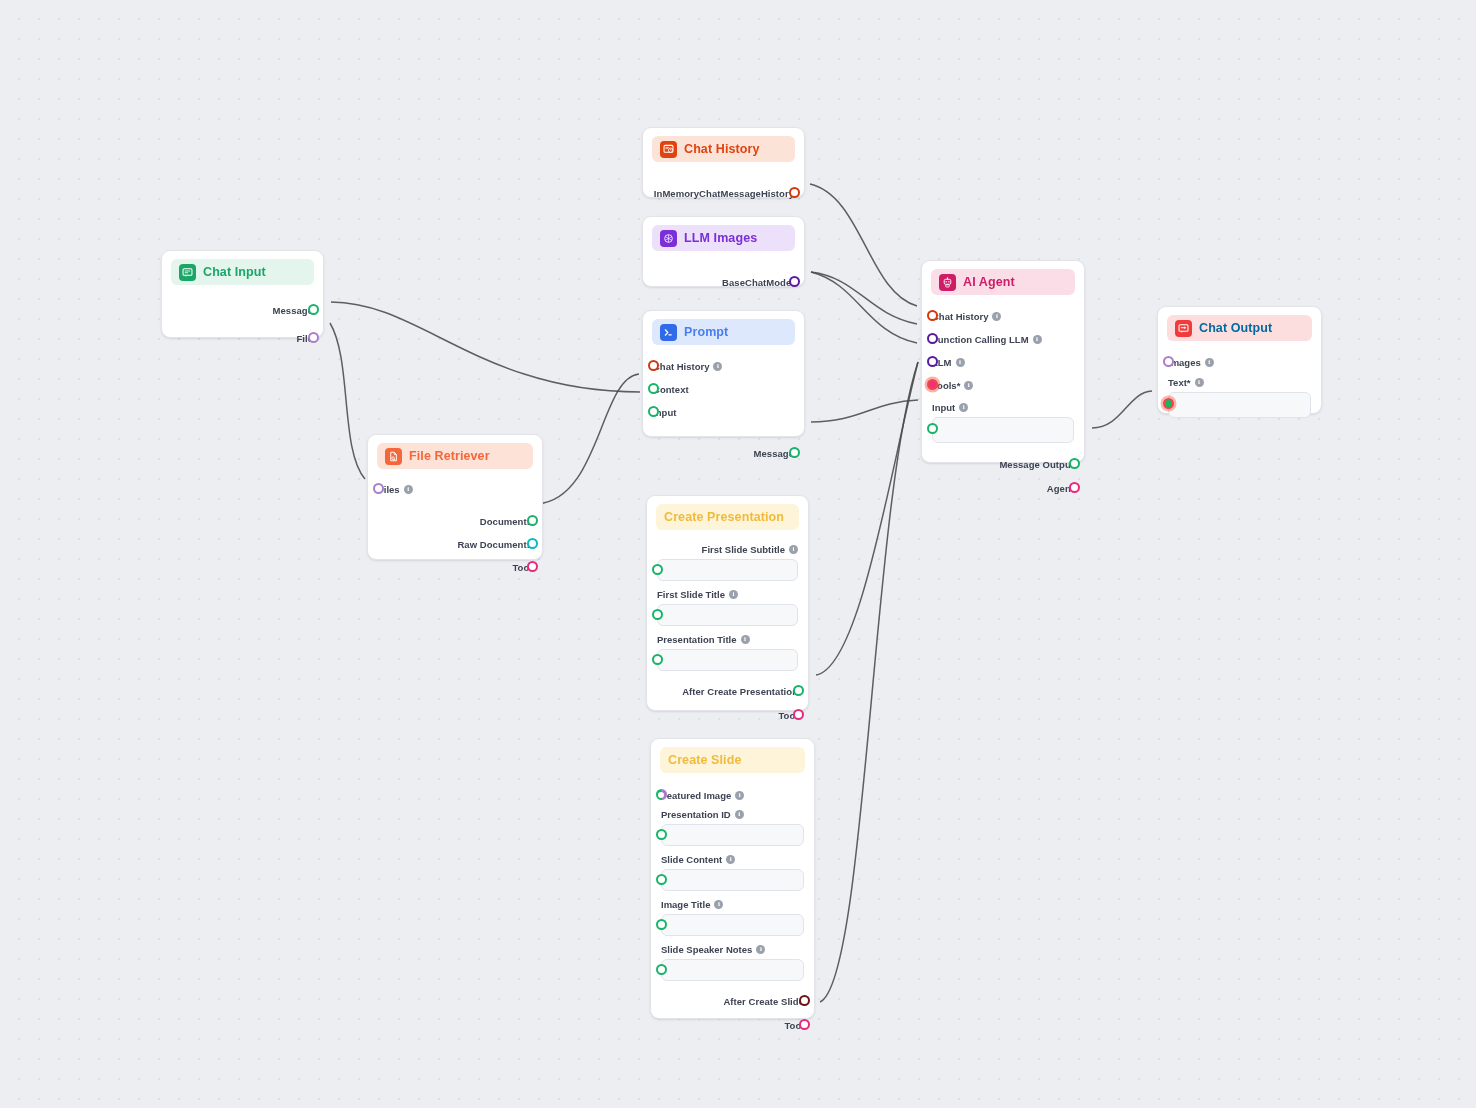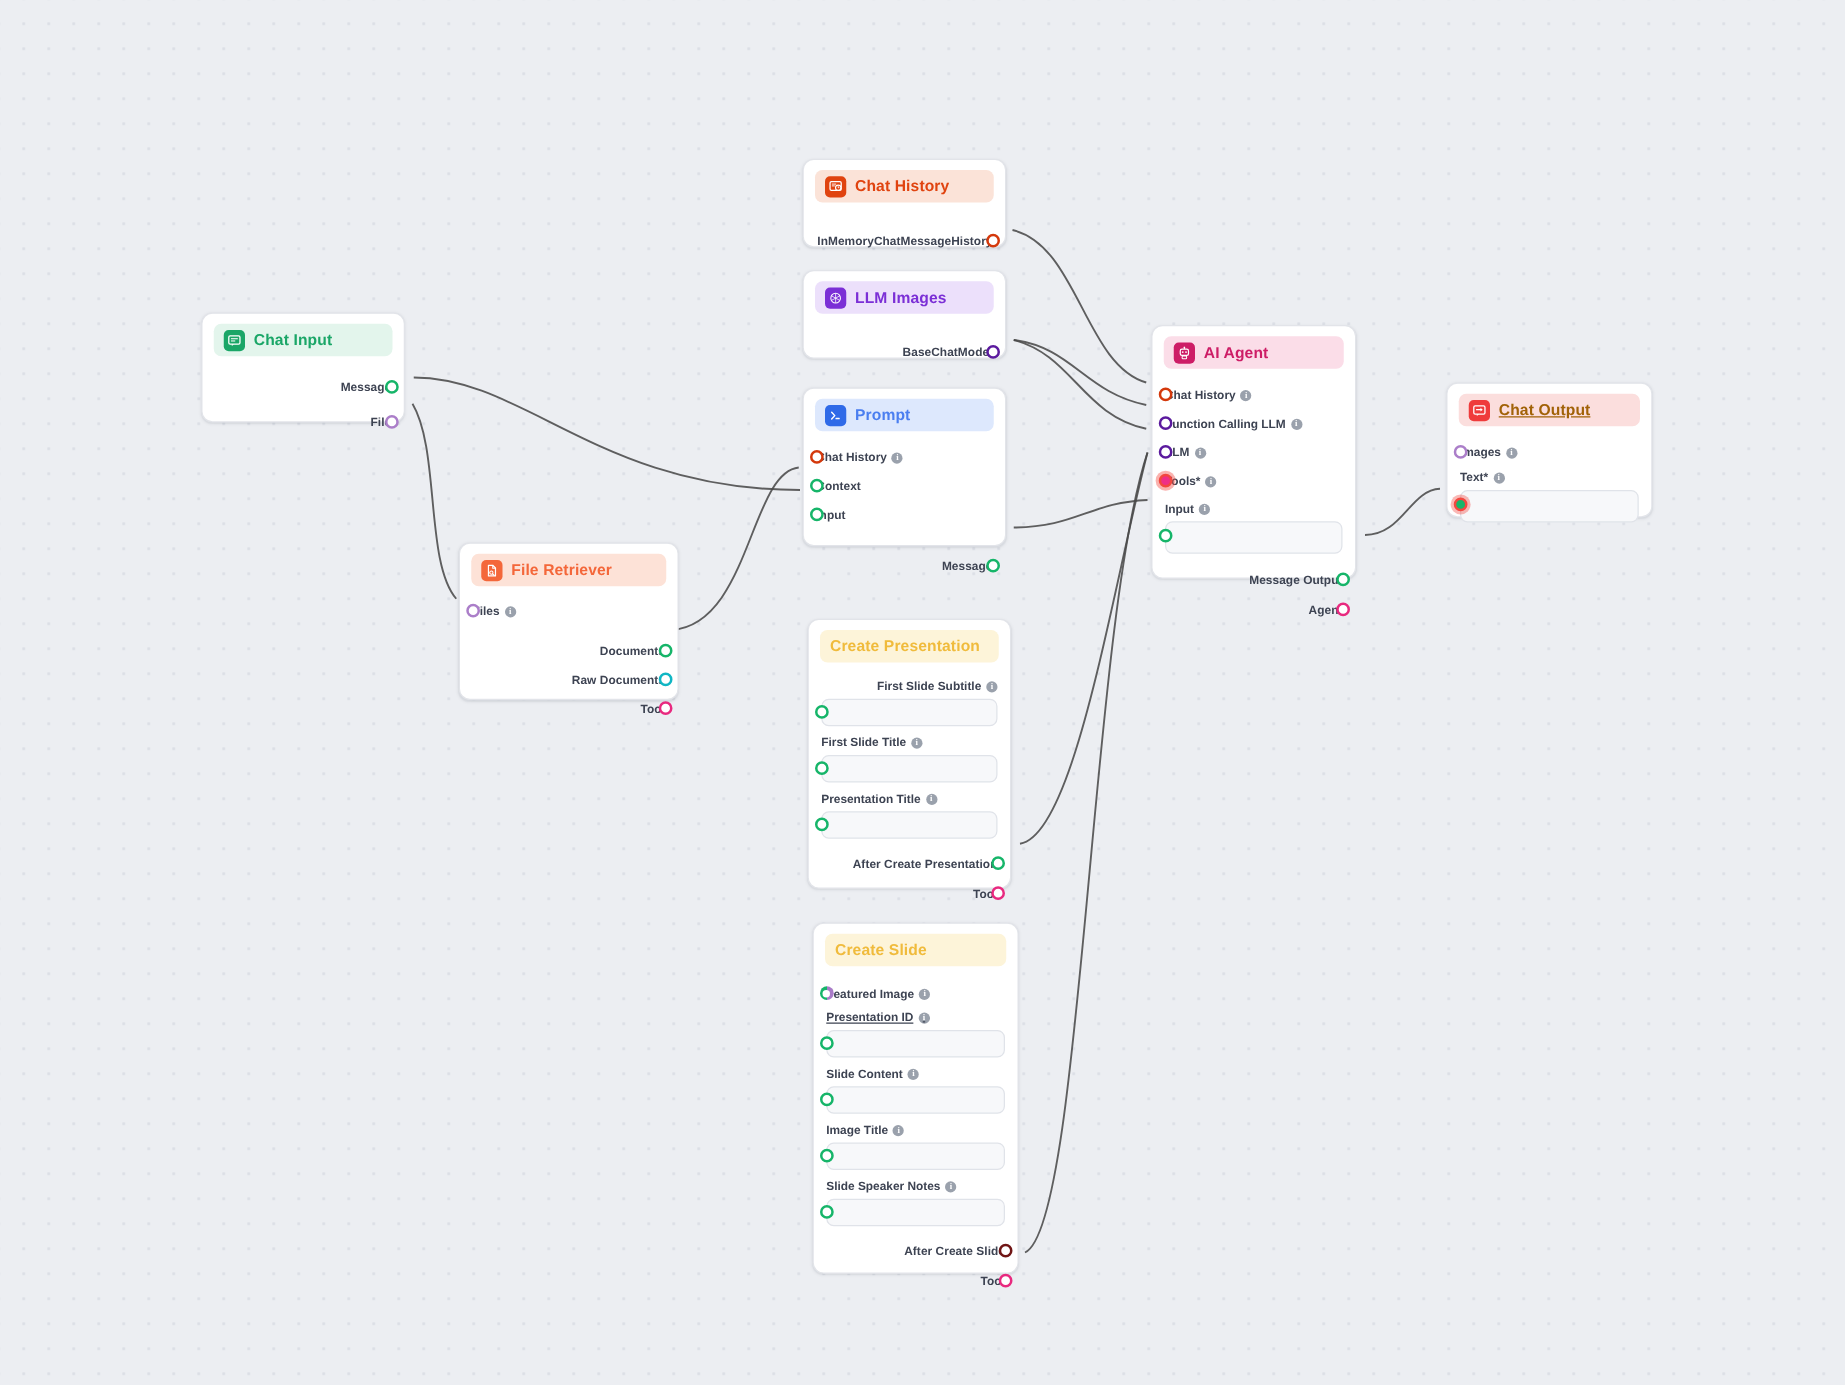--- a/index.html
+++ b/index.html
@@ -365,21 +365,21 @@
   <div class="node" style="left:1157px; top:306px; width:165px; height:108px;">
     <div class="node-header" style="background:#fbdedd;">
       <span class="node-icon" style="background:#ef3b3b;">
         <svg width="11" height="11" viewBox="0 0 16 16">
             <rect x="1.5" y="2.5" width="13" height="9.5" rx="1.6" fill="none" stroke="#fff" stroke-width="1.5"></rect>
             <path d="M5 12.2 L5 14.3 L7.6 12.2" fill="#fff"></path>
             <rect x="4.2" y="6.1" width="6" height="1.5" fill="#fff"></rect>
             <path d="M9.3 4.6 L11.9 6.85 L9.3 9.1 z" fill="#fff"></path>
           </svg>
       </span>
-      <span class="node-title" style="color:#a16207;text-decoration:underline;">Chat Output</span>
+      <span class="node-title" style="color:#0369a1;">Chat Output</span>
     </div>
     <div class="node-body" style="padding:12px 10px 0 10px;">
       <div class="row" style="margin-bottom:6px;">
         <span class="port left p-lilac" style="top:3px;"></span>
         <span class="field-label">
           <span>Images</span>
           <span class="info-icon">i</span>
         </span>
       </div>
       <div class="field-label" style="margin-bottom:4px;">
@@ -438,21 +438,21 @@
       <span class="node-title" style="color:#f0bb3c;">Create Slide</span>
     </div>
     <div class="node-body" style="padding:13px 10px 0 10px;">
       <div class="row" style="margin-bottom:5px;">
         <span class="port left p-dual" style="top:3px;"></span>
         <span class="field-label">
           <span>Featured Image</span>
           <span class="info-icon">i</span>
         </span>
       </div>
-      <div class="field-label" style="margin-bottom:4px;text-decoration:underline;">
+      <div class="field-label" style="margin-bottom:4px;">
         <span>Presentation ID</span>
         <span class="info-icon">i</span>
       </div>
       <div class="row" style="margin-bottom:8px;">
         <span class="port left p-green" style="top:5px;"></span>
         <input class="textbox" type="text" value="" style="">
       </div>
       <div class="field-label" style="margin-bottom:4px;">
         <span>Slide Content</span>
         <span class="info-icon">i</span>

